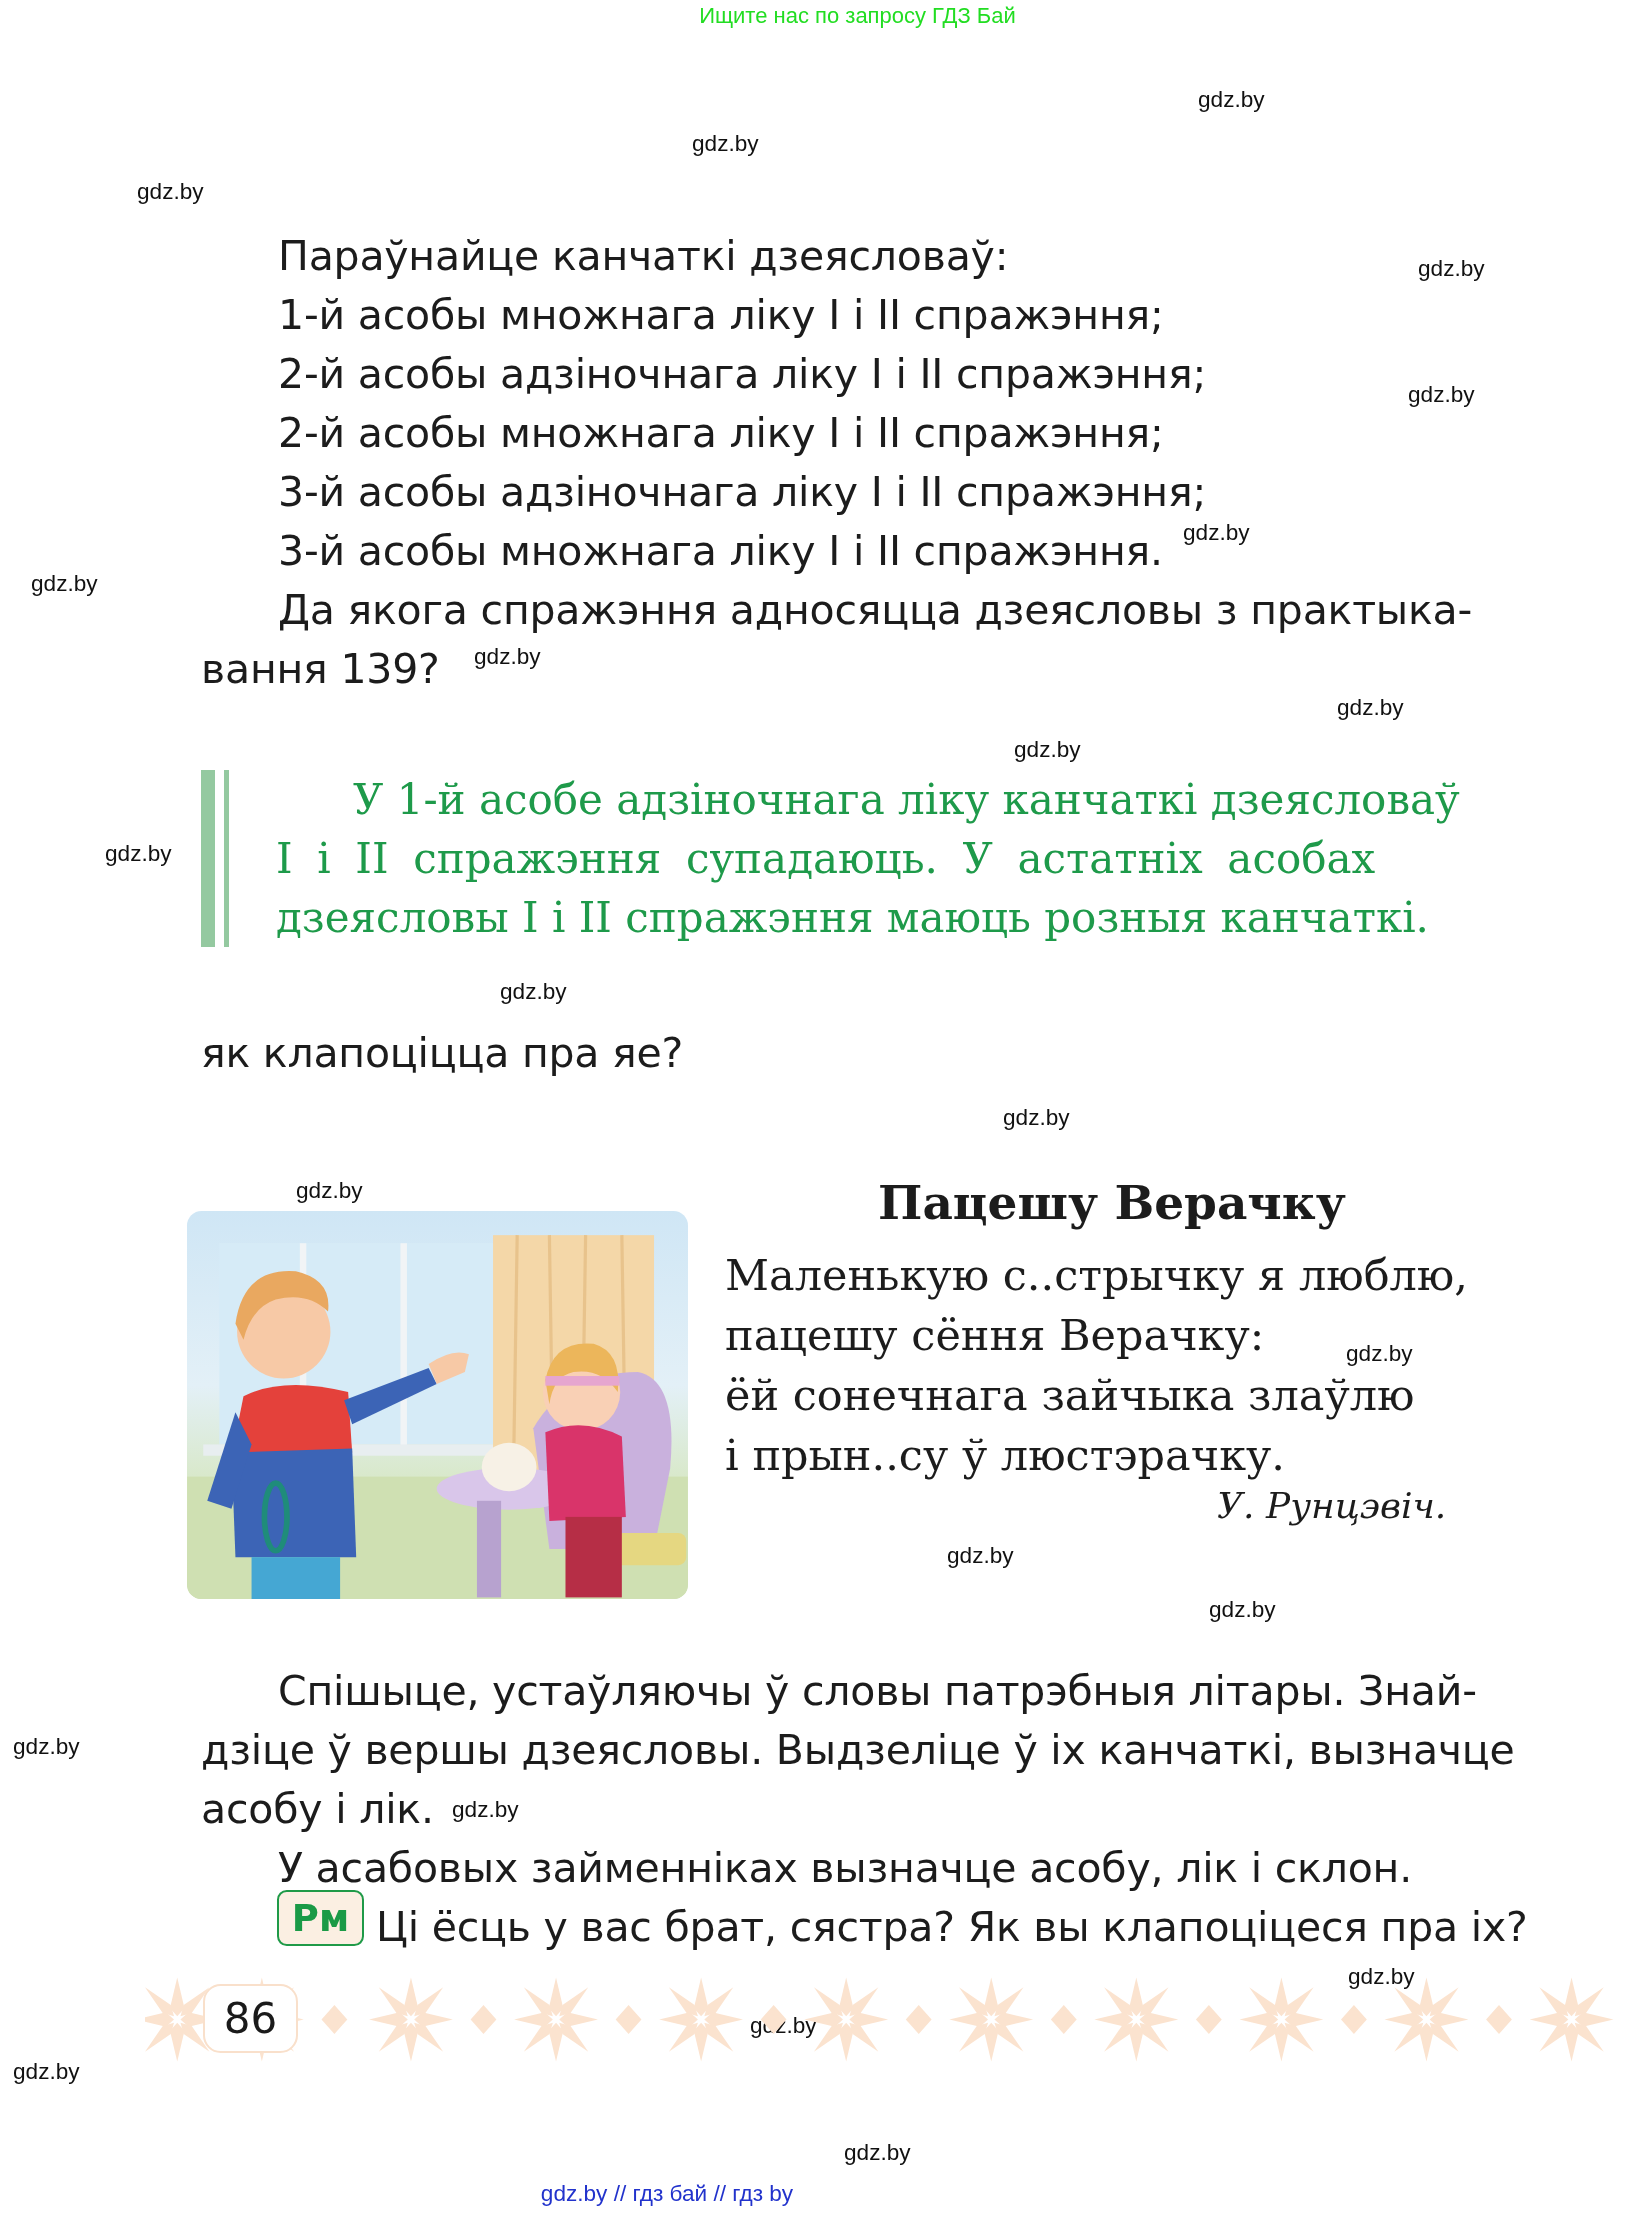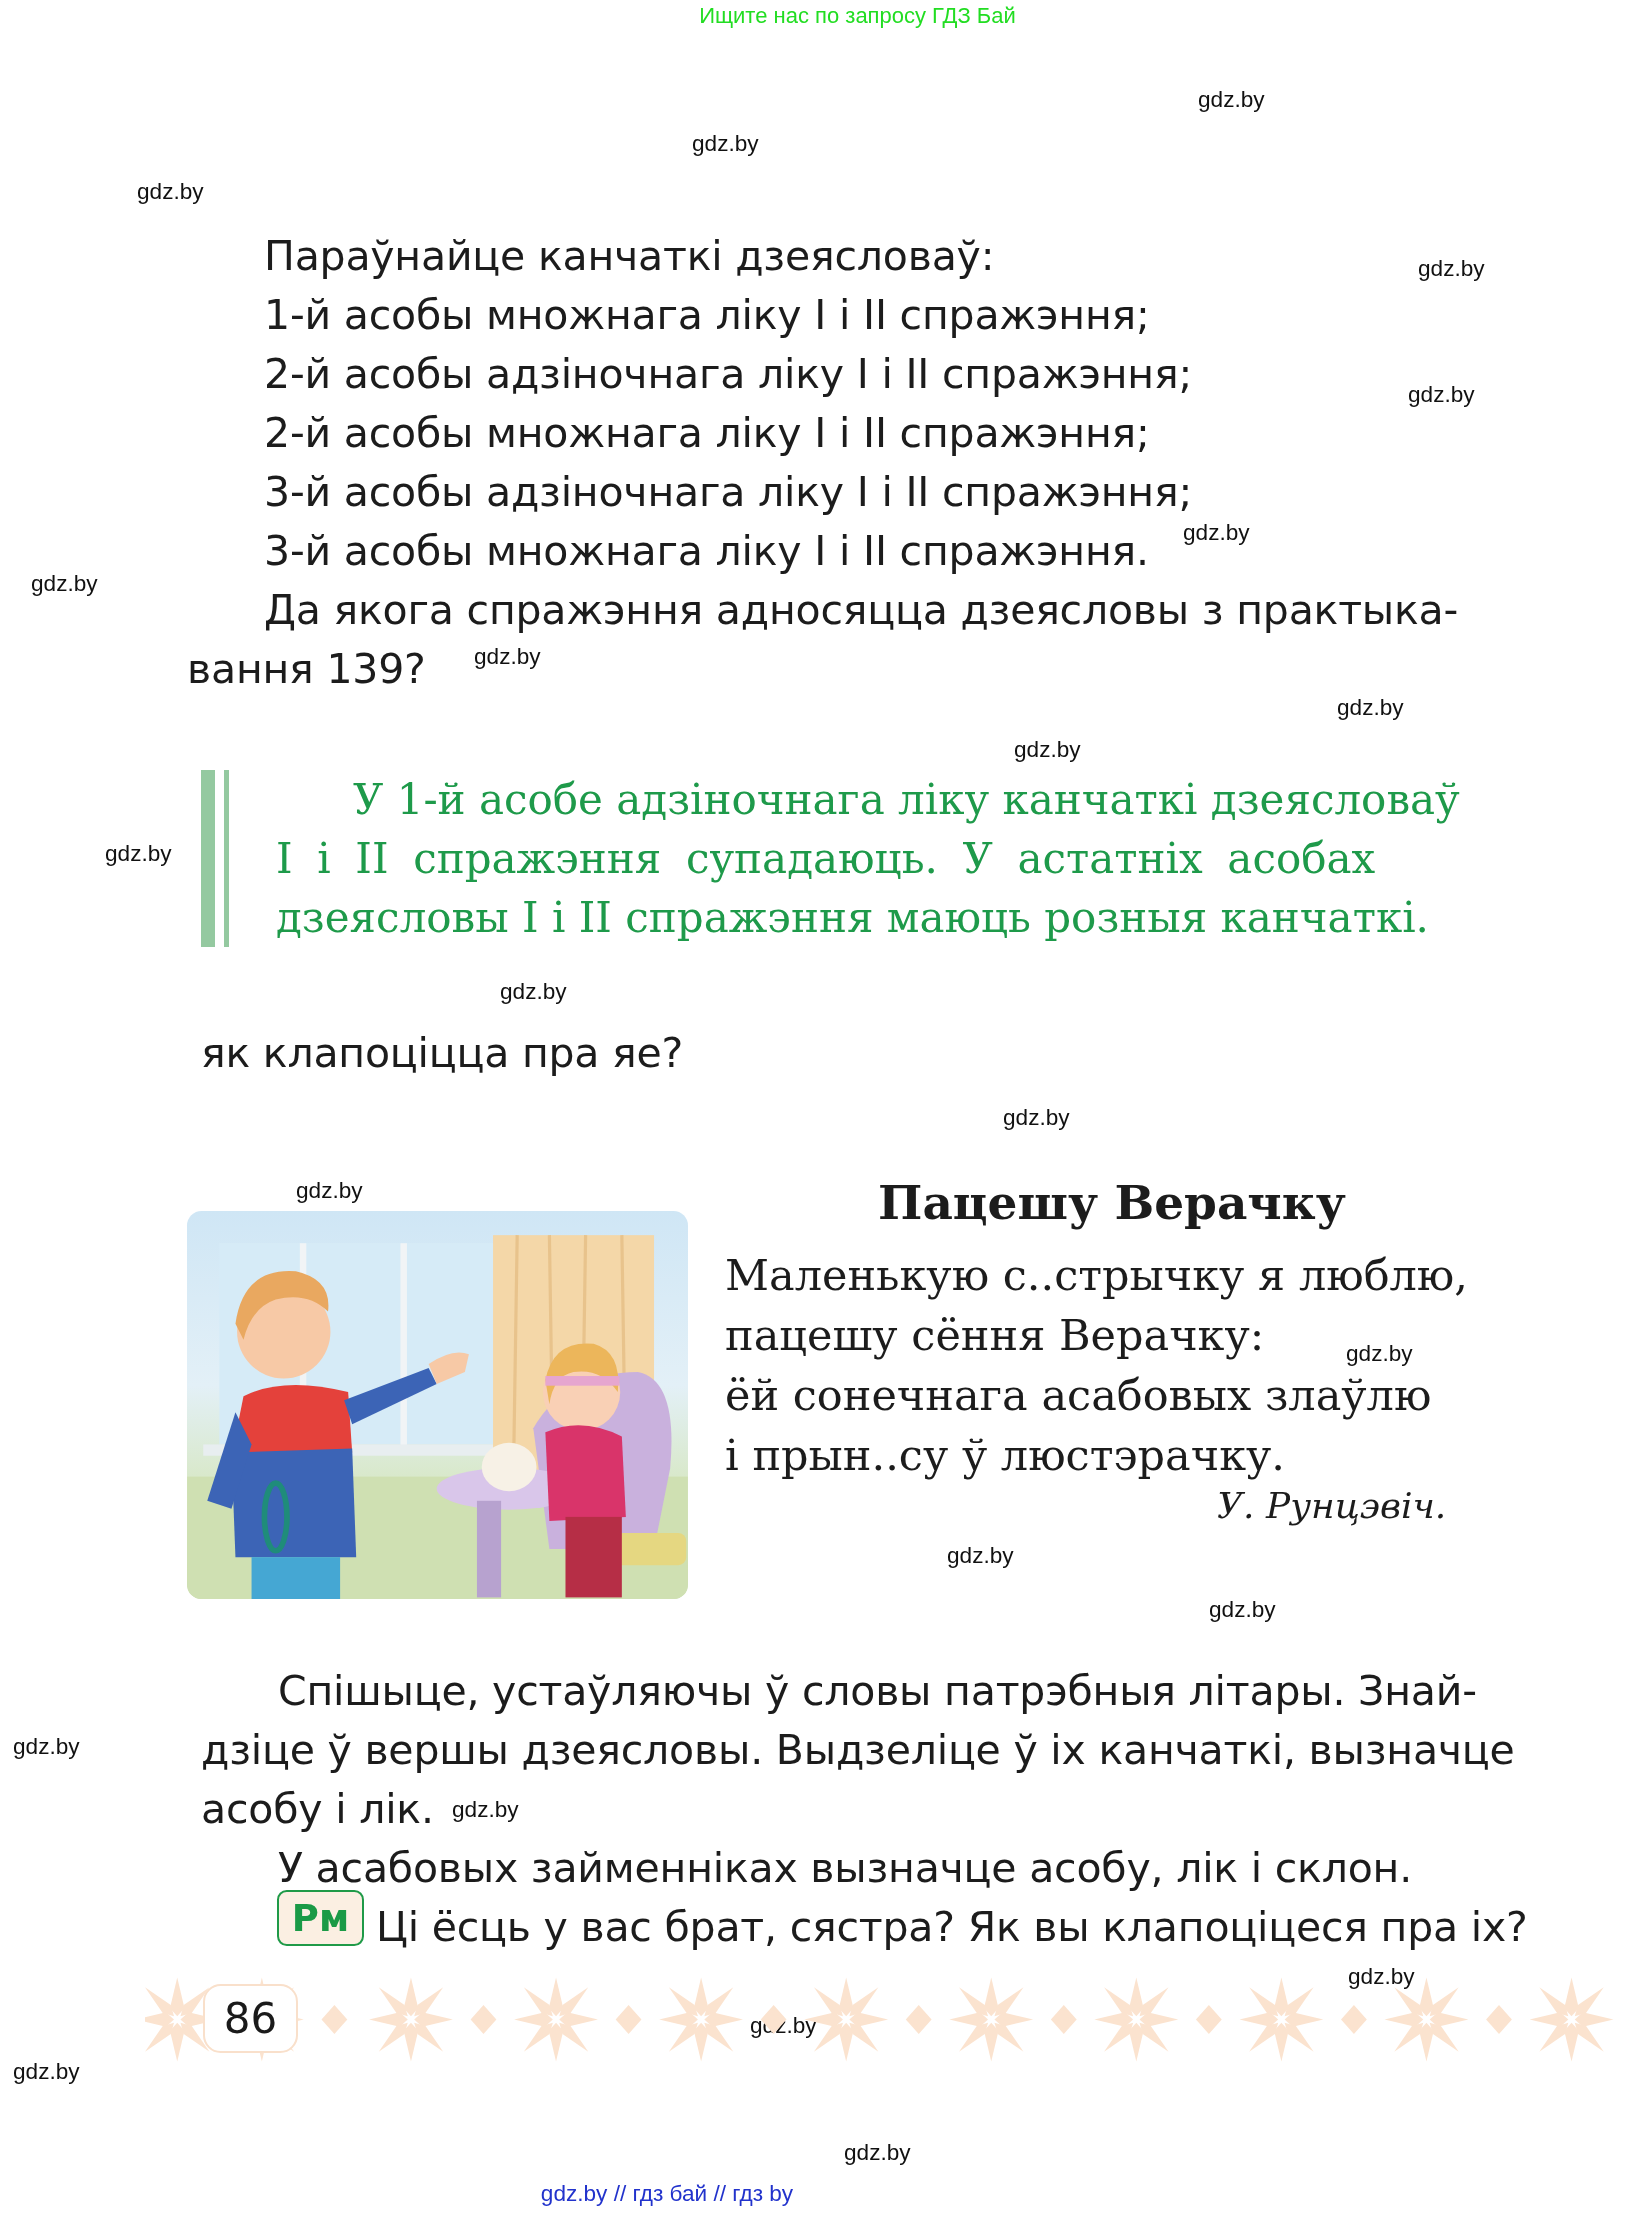--- a/index.html
+++ b/index.html
@@ -61,21 +61,21 @@
     <div class="abs wm" style="left: 947px; top: 1543px;">gdz.by</div>
     <div class="abs wm" style="left: 1209px; top: 1597px;">gdz.by</div>
     <div class="abs wm" style="left: 13px; top: 1734px;">gdz.by</div>
     <div class="abs wm" style="left: 452px; top: 1797px;">gdz.by</div>
     <div class="abs wm" style="left: 1348px; top: 1964px;">gdz.by</div>
     <div class="abs wm" style="left: 750px; top: 2013px;">gdz.by</div>
     <div class="abs wm" style="left: 13px; top: 2059px;">gdz.by</div>
     <div class="abs wm" style="left: 844px; top: 2140px;">gdz.by</div>
   </div>
 
-<div class="abs sans" style="left:264px; top:227px;">
+<div class="abs sans" style="left:278px; top:227px;">
   <div>Параўнайце канчаткі дзеясловаў:</div>
   <div>1-й асобы множнага ліку I і II спражэння;</div>
   <div>2-й асобы адзіночнага ліку I і II спражэння;</div>
   <div>2-й асобы множнага ліку I і II спражэння;</div>
   <div>3-й асобы адзіночнага ліку I і II спражэння;</div>
   <div>3-й асобы множнага ліку I і II спражэння.</div>
   <div>Да якога спражэння адносяцца дзеясловы з практыка-</div>
   <div style="margin-left:-77px;">вання 139?</div>
 </div>
 
@@ -130,21 +130,21 @@
     <path d="M445 275 Q490 255 540 280 L545 380 L450 385 Z" fill="#d9346a"></path>
     <ellipse cx="400" cy="318" rx="34" ry="30" fill="#f7f1e6"></ellipse>
     <rect x="470" y="380" width="70" height="100" fill="#b62e46"></rect>
   </svg>
 </div>
 
 <div class="abs serif poem-title">Пацешу Верачку</div>
 <div class="abs serif poem">
   <div>Маленькую с..стрычку я люблю,</div>
   <div>пацешу сёння Верачку:</div>
-  <div>ёй сонечнага асабовых злаўлю</div>
+  <div>ёй сонечнага зайчыка злаўлю</div>
   <div>і прын..су ў люстэрачку.</div>
 </div>
 <div class="abs serif poem-author">У. Рунцэвіч.</div>
 
 <div class="abs sans" style="left:278px; top:1662px;">
   <div>Спішыце, устаўляючы ў словы патрэбныя літары. Знай-</div>
   <div style="margin-left:-77px;">дзіце ў вершы дзеясловы. Выдзеліце ў іх канчаткі, вызначце</div>
   <div style="margin-left:-77px;">асобу і лік.</div>
   <div>У асабовых займенніках вызначце асобу, лік і склон.</div>
   <div style="padding-left:98px;">Ці ёсць у вас брат, сястра? Як вы клапоціцеся пра іх?</div>

